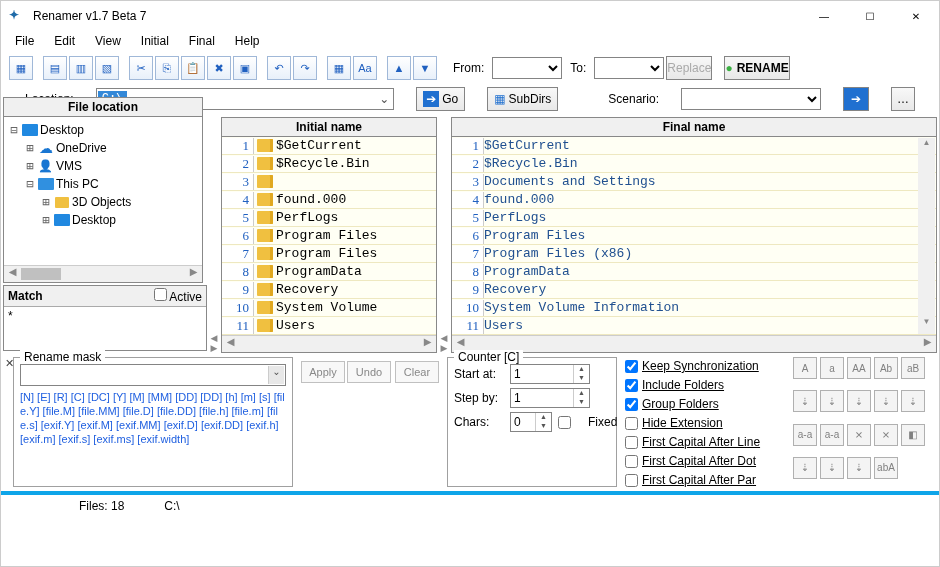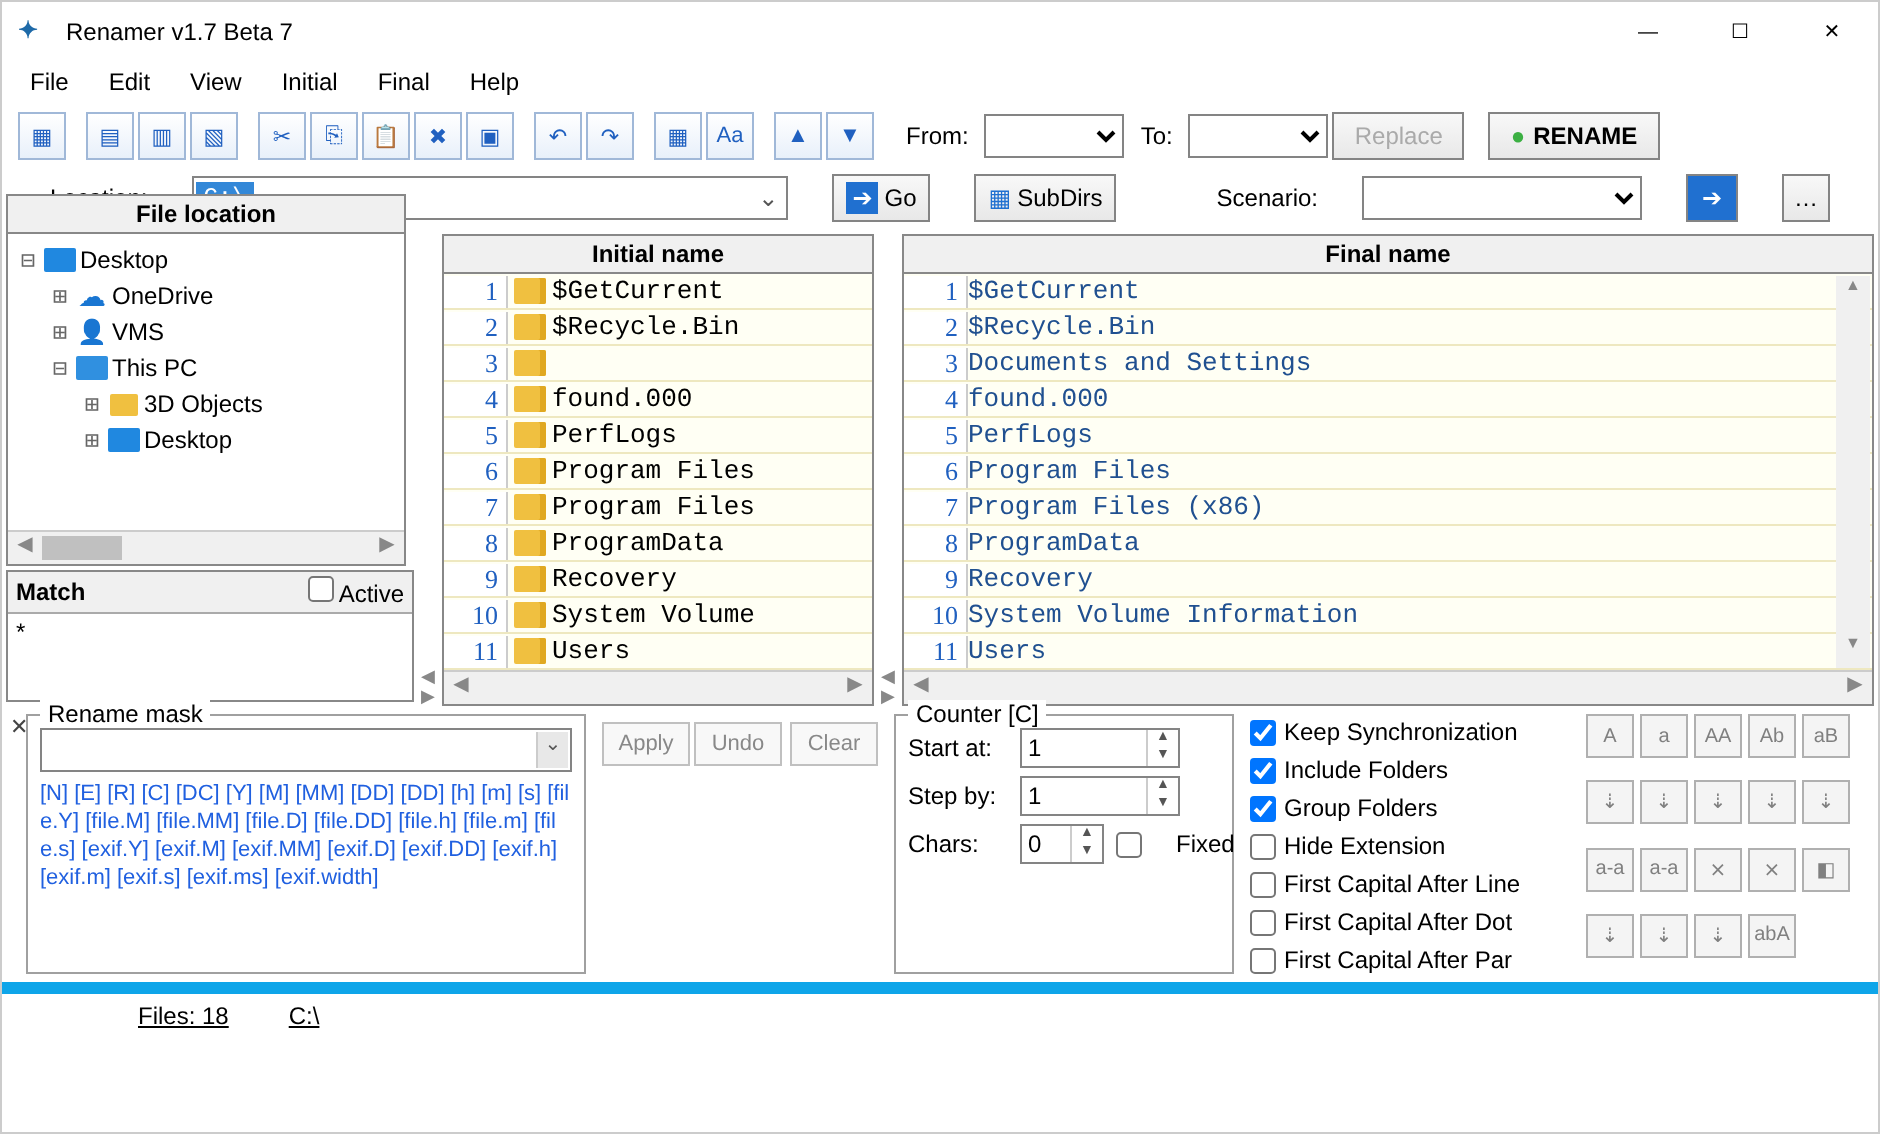--- a/index.html
+++ b/index.html
@@ -9,21 +9,21 @@
 .titlebar .title { flex: 1; font-size: 12px; }
 .titlebar .winbtns { display: flex; }
 .titlebar .winbtns div { width: 46px; height: 30px; display: flex; align-items: center; justify-content: center; font-family: "Segoe MDL2 Assets", sans-serif; font-size: 10px; }
 .menubar { display: flex; padding: 0 4px; height: 22px; }
 .menubar div { padding: 3px 10px; }
 .toolbar { display: flex; align-items: center; padding: 3px 8px; gap: 2px; }
 .tbtn { width: 24px; height: 24px; border: 1px solid #a0b8d8; display: flex; align-items: center; justify-content: center; background: linear-gradient(#fff,#e8f0fa); font-size: 11px; color: #2060c0; }
 .tsep { width: 6px; }
 .tlabel { padding: 0 6px; }
 .combo { border: 1px solid #848484; background: #fff; height: 22px; font-size: 12px; padding: 0 2px; }
-.btn { border: 1px solid #848484; background: linear-gradient(#f8f8f8,#e8e8e8); height: 24px; padding: 0 10px; font-size: 12px; }
+.btn { border: 1px solid #848484; background: linear-gradient(#f8f8f8,#e8e8e8); height: 24px; padding: 0 0; font-size: 12px; }
 .btn.green { font-weight: bold; }
 .btn.green::before { content: "●"; color: #3cb043; margin-right: 4px; }
 .btn.icon { padding: 0 6px; display: inline-flex; align-items: center; gap: 3px; }
 .locbar { display: flex; align-items: center; padding: 4px 24px; gap: 22px; }
 .loc-input { flex: 1; border: 1px solid #848484; background: #fff; height: 22px; display: flex; align-items: center; position: relative; }
 .loc-input .drv { background: #3388d8; color: #fff; font-family: "Courier New", monospace; padding: 1px 4px; margin-left: 1px; }
 .loc-input .dd { position: absolute; right: 0; width: 18px; text-align: center; color: #555; }
 .scenario-combo { width: 140px; }
 .main { display: flex; height: 238px; position: relative; align-items: flex-end; }
 .panel { display: flex; flex-direction: column; border: 1px solid #888; margin: 0 2px; }
@@ -62,25 +62,25 @@
 .maskbox .mask-input .dd { position: absolute; right: 1px; top: 1px; width: 16px; background: #e8e8e8; border-left: 1px solid #ccc; text-align: center; font-size: 10px; color: #555; height: 18px; }
 .maskbox .tokens { color: #2060e0; font-size: 11px; line-height: 14px; margin-top: 4px; word-break: break-all; height: 72px; overflow: hidden; }
 .maskbtns { display: flex; gap: 2px; margin-top: 4px; }
 .maskbtns button { width: 44px; height: 22px; font-size: 11px; color: #888; border: 1px solid #c0c0c0; background: #f8f8f8; }
 .counterbox { width: 170px; }
 .frow { display: flex; align-items: center; margin-bottom: 4px; gap: 6px; font-size: 12px; }
 .frow label { width: 50px; }
 .spin { border: 1px solid #848484; width: 80px; height: 20px; display: flex; align-items: center; position: relative; padding-left: 3px; background: #fff; }
 .spin .arrows { position: absolute; right: 0; width: 16px; display: flex; flex-direction: column; font-size: 7px; text-align: center; }
 .spin .arrows div { height: 9px; border-left: 1px solid #ccc; color: #555; }
-.checks { font-size: 12px; line-height: 19px; width: 160px; }
+.checks { font-size: 12px; line-height: 19px; width: 160px; text-decoration: underline; }
 .checks div { display: flex; align-items: center; gap: 4px; }
 .casebtns { display: grid; grid-template-columns: repeat(5, 24px); gap: 3px; }
 .cbtn { width: 24px; height: 22px; border: 1px solid #b0b0b0; background: #f4f4f4; font-size: 10px; color: #808080; display: flex; align-items: center; justify-content: center; font-family: Arial; }
-.status { border-top: 6px solid #0ea5e9; display: flex; padding: 4px 8px; font-size: 12px; gap: 30px; height: 22px; text-decoration: underline; }
+.status { border-top: 4px solid #0ea5e9; display: flex; padding: 4px 8px; font-size: 12px; gap: 40px; height: 22px; }
 .vscroll { position: absolute; right: 1px; top: 20px; bottom: 18px; width: 17px; background: #f0f0f0; }
 .vscroll .ar { height: 17px; text-align: center; font-size: 8px; color: #888; }
 input[type=checkbox] { width: 13px; height: 13px; }
 </style>
 </head>
 <body>
 
 <div class="titlebar">
   <div class="logo">✦</div>
   <div class="title">Renamer v1.7 Beta 7</div>

